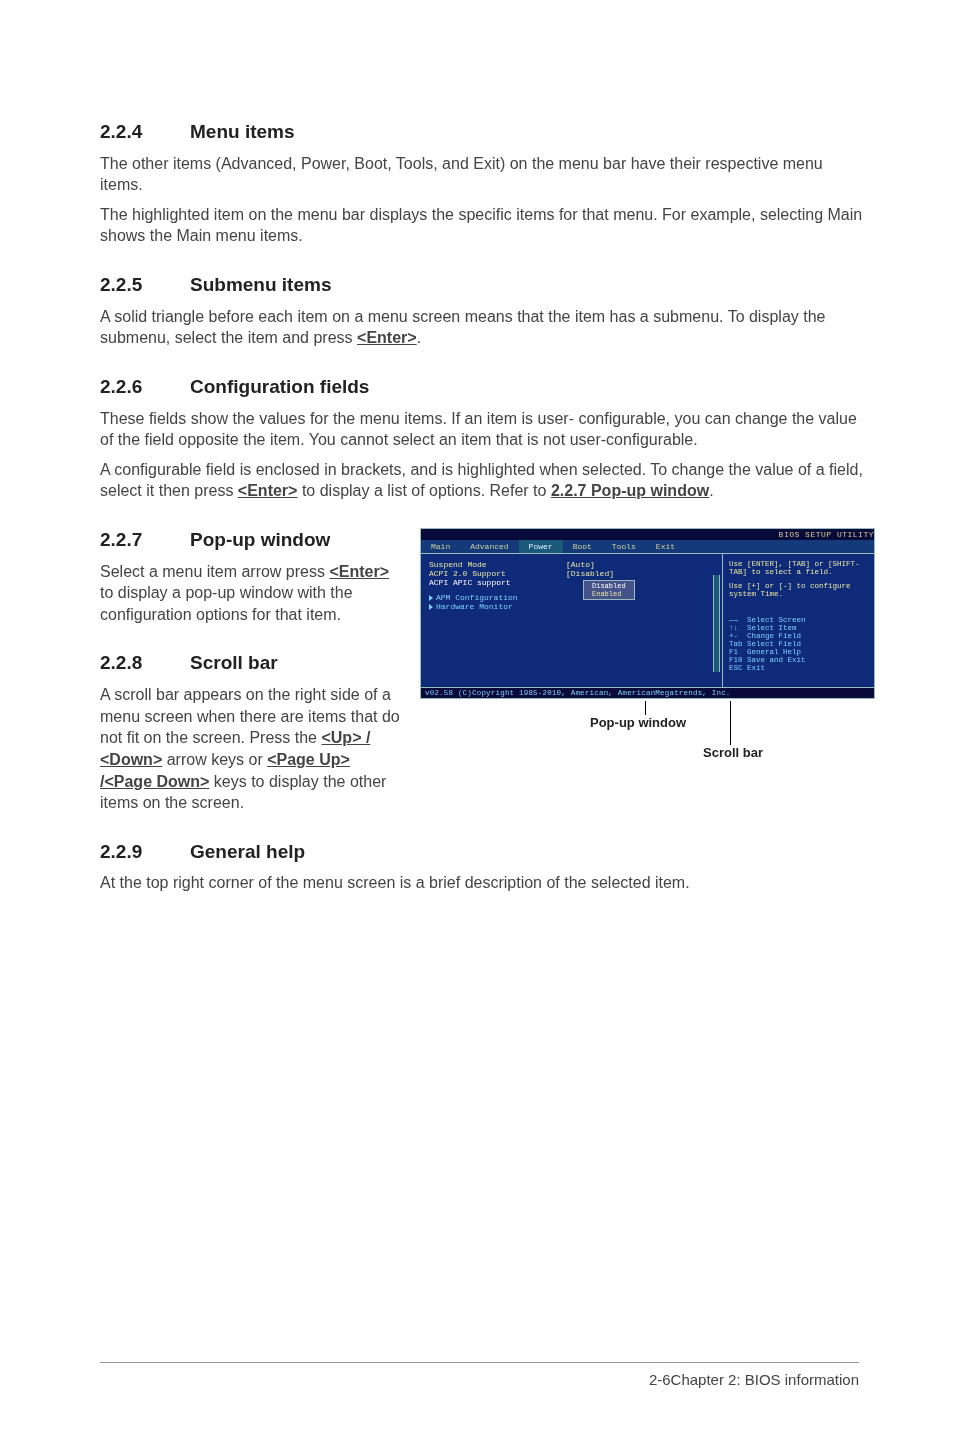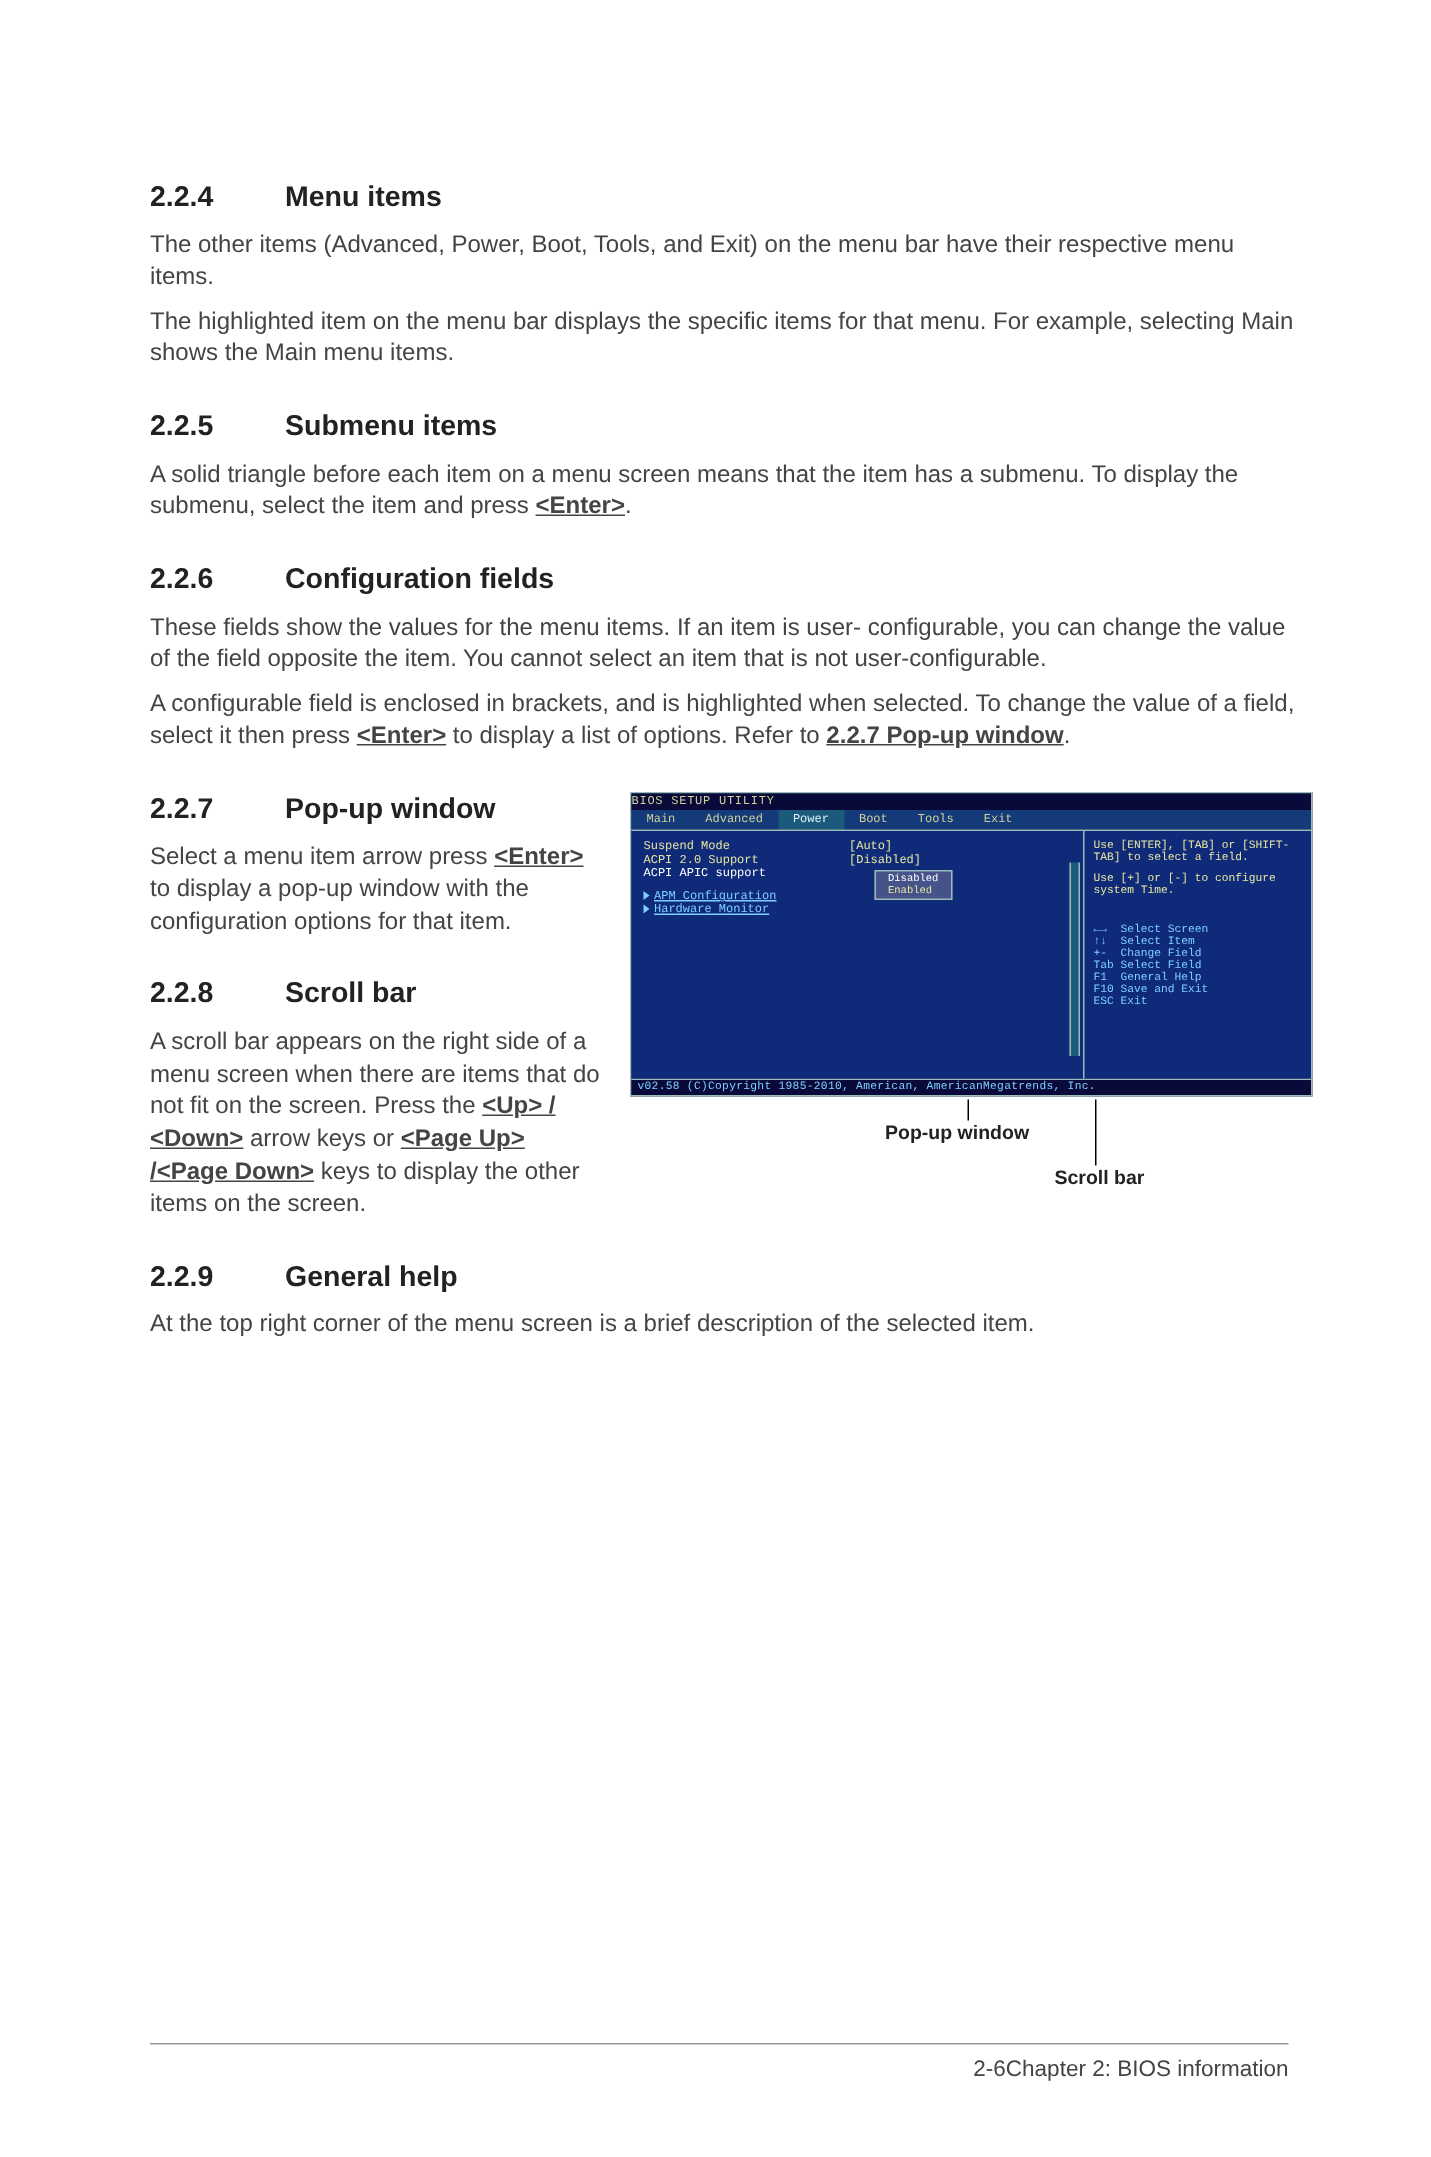--- a/index.html
+++ b/index.html
@@ -10,28 +10,28 @@
   p { font-size: 16px; color: #444; line-height: 1.35; margin-bottom: 8px; }
   .section { margin-bottom: 26px; }
   .bold { font-weight: bold; text-decoration: underline; }
   .cols { display: flex; gap: 20px; }
   .col-left { flex: 0 0 300px; }
   .col-right { flex: 1; }
   .footer { position: absolute; bottom: 50px; left: 100px; right: 95px; border-top: 1px solid #999; padding-top: 8px; display: flex; justify-content: flex-end; font-size: 15px; color: #444; }
   
   .bios-wrap { position: relative; }
   .bios { width: 455px; font-family: 'Courier New', monospace; font-size: 8px; border: 1px solid #9bb; background: #0a0a3a; color: #e6e6a0; }
-  .bios-title { background: #0a0a3a; color: #cfcf9b; font-size: 8px; text-align: left; padding: 1px 0; letter-spacing: 0.5px; }
+  .bios-title { background: #0a0a3a; color: #cfcf9b; font-size: 8px; text-align: right; padding: 1px 0; letter-spacing: 0.5px; }
   .bios-menubar { display: flex; background: #143a7a; color: #cfcf9b; }
   .bios-menubar span { padding: 2px 10px; font-size: 8px; }
   .bios-menubar .active { background: #1b5a7a; color: #dff0ff; }
-  .bios-body { display: flex; height: 167px; border-top: 1px solid #9bb; border-bottom: 1px solid #9bb; }
+  .bios-body { display: flex; height: 135px; border-top: 1px solid #9bb; border-bottom: 1px solid #9bb; }
   .bios-left { flex: 1; background: #102a7a; padding: 6px 8px; color: #e6e6a0; font-size: 8px; }
   .bios-left .sel { color: #fff; }
-  .bios-left .sub { color: #7dd0ff; text-decoration: underline; }
+  .bios-left .sub { color: #7dd0ff; }
   .bios-right { width: 152px; background: #102a7a; border-left: 1px solid #9bb; padding: 6px 6px; color: #e6e6a0; font-size: 7.5px; position: relative; }
   .bios-right .cyan { color: #7dd0ff; }
   .bios-vals { position: absolute; left: 145px; top: 6px; color: #e6e6a0; font-size: 8px; }
   .bios-popup { display: inline-block; background: #45538a; color: #e6e6a0; font-size: 7px; padding: 1px 8px; border: 1px solid #9bb; margin-top: 2px; white-space: pre; margin-left: 17px; }
   .bios-popup .sel { color: #fff; }
   .bios-scroll { position: absolute; right: 154px; top: 21px; bottom: 15px; width: 7px; background: #1b5a7a; border-left: 1px solid #9bb; border-right: 1px solid #9bb; }
   .bios-footer { background: #0a0a3a; color: #7dd0ff; font-size: 7.5px; padding: 1px 4px; text-align: left; letter-spacing: 0.2px; }
   .callouts { position: relative; height: 80px; margin-top: 2px; width: 455px; }
   .callouts .line1 { position: absolute; left: 225px; top: 0; width: 1px; height: 14px; background: #000; }
   .callouts .lbl1 { position: absolute; left: 170px; top: 14px; font-size: 13px; font-weight: bold; color: #222; }

